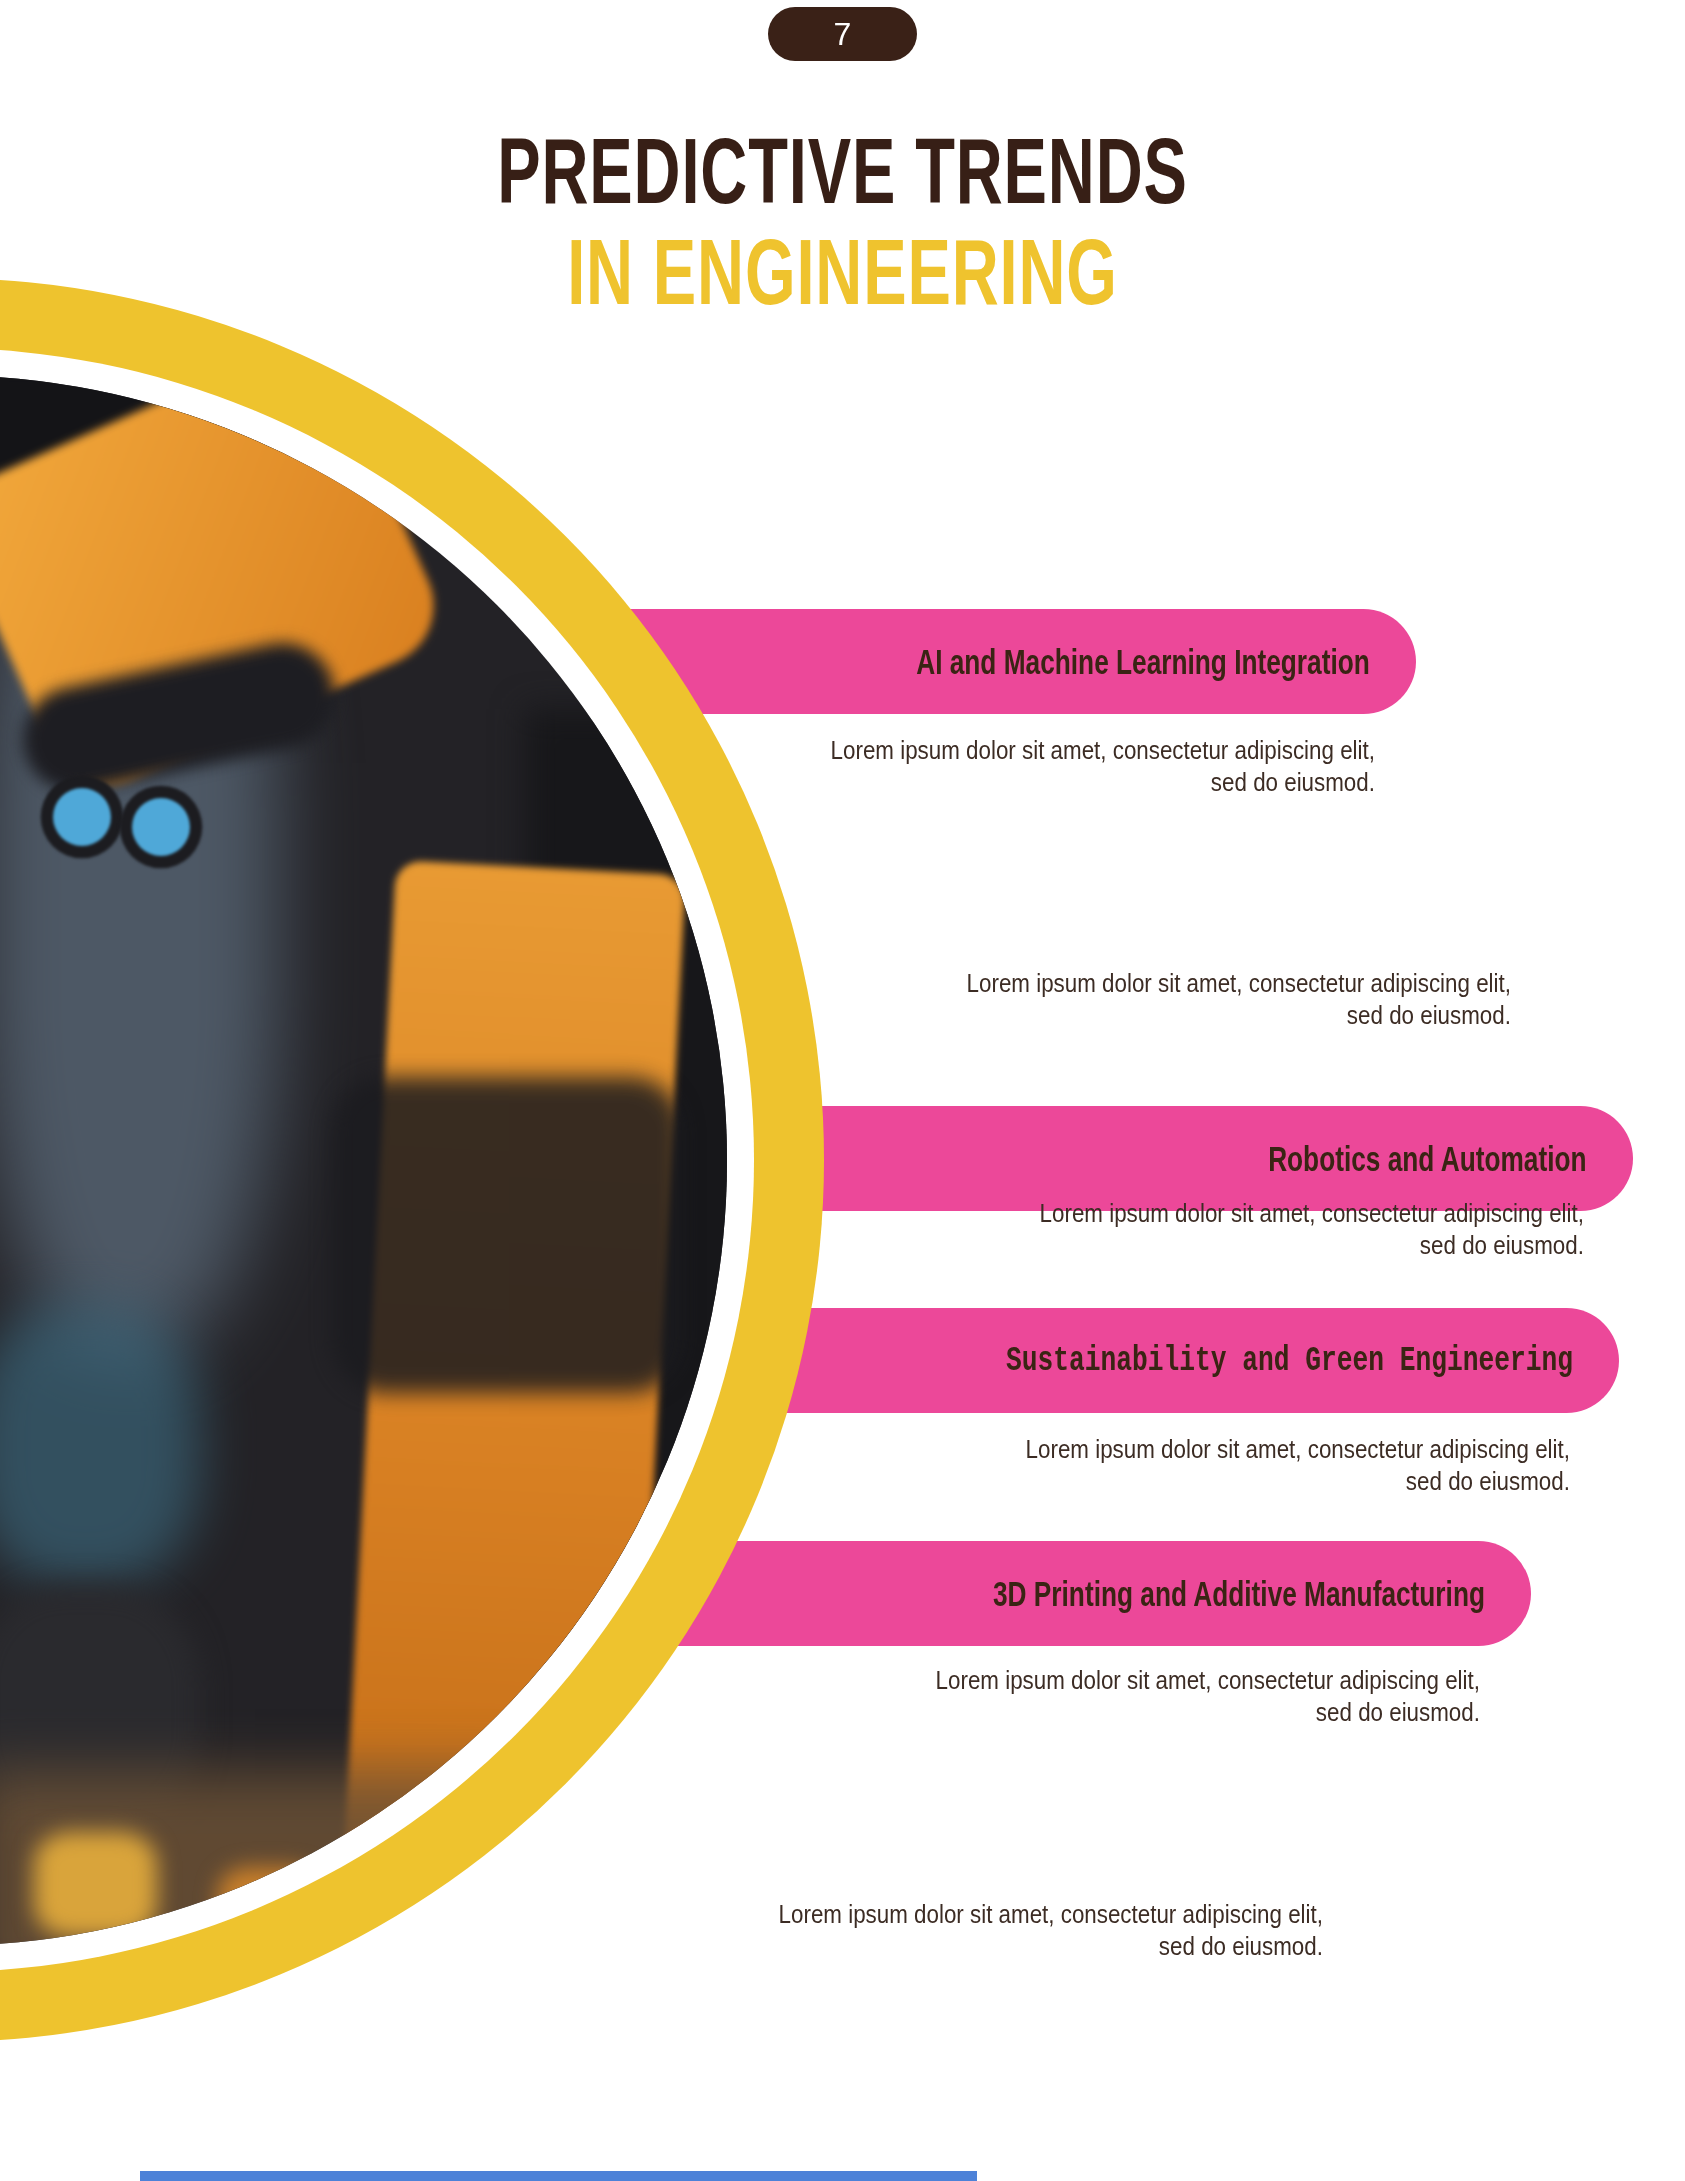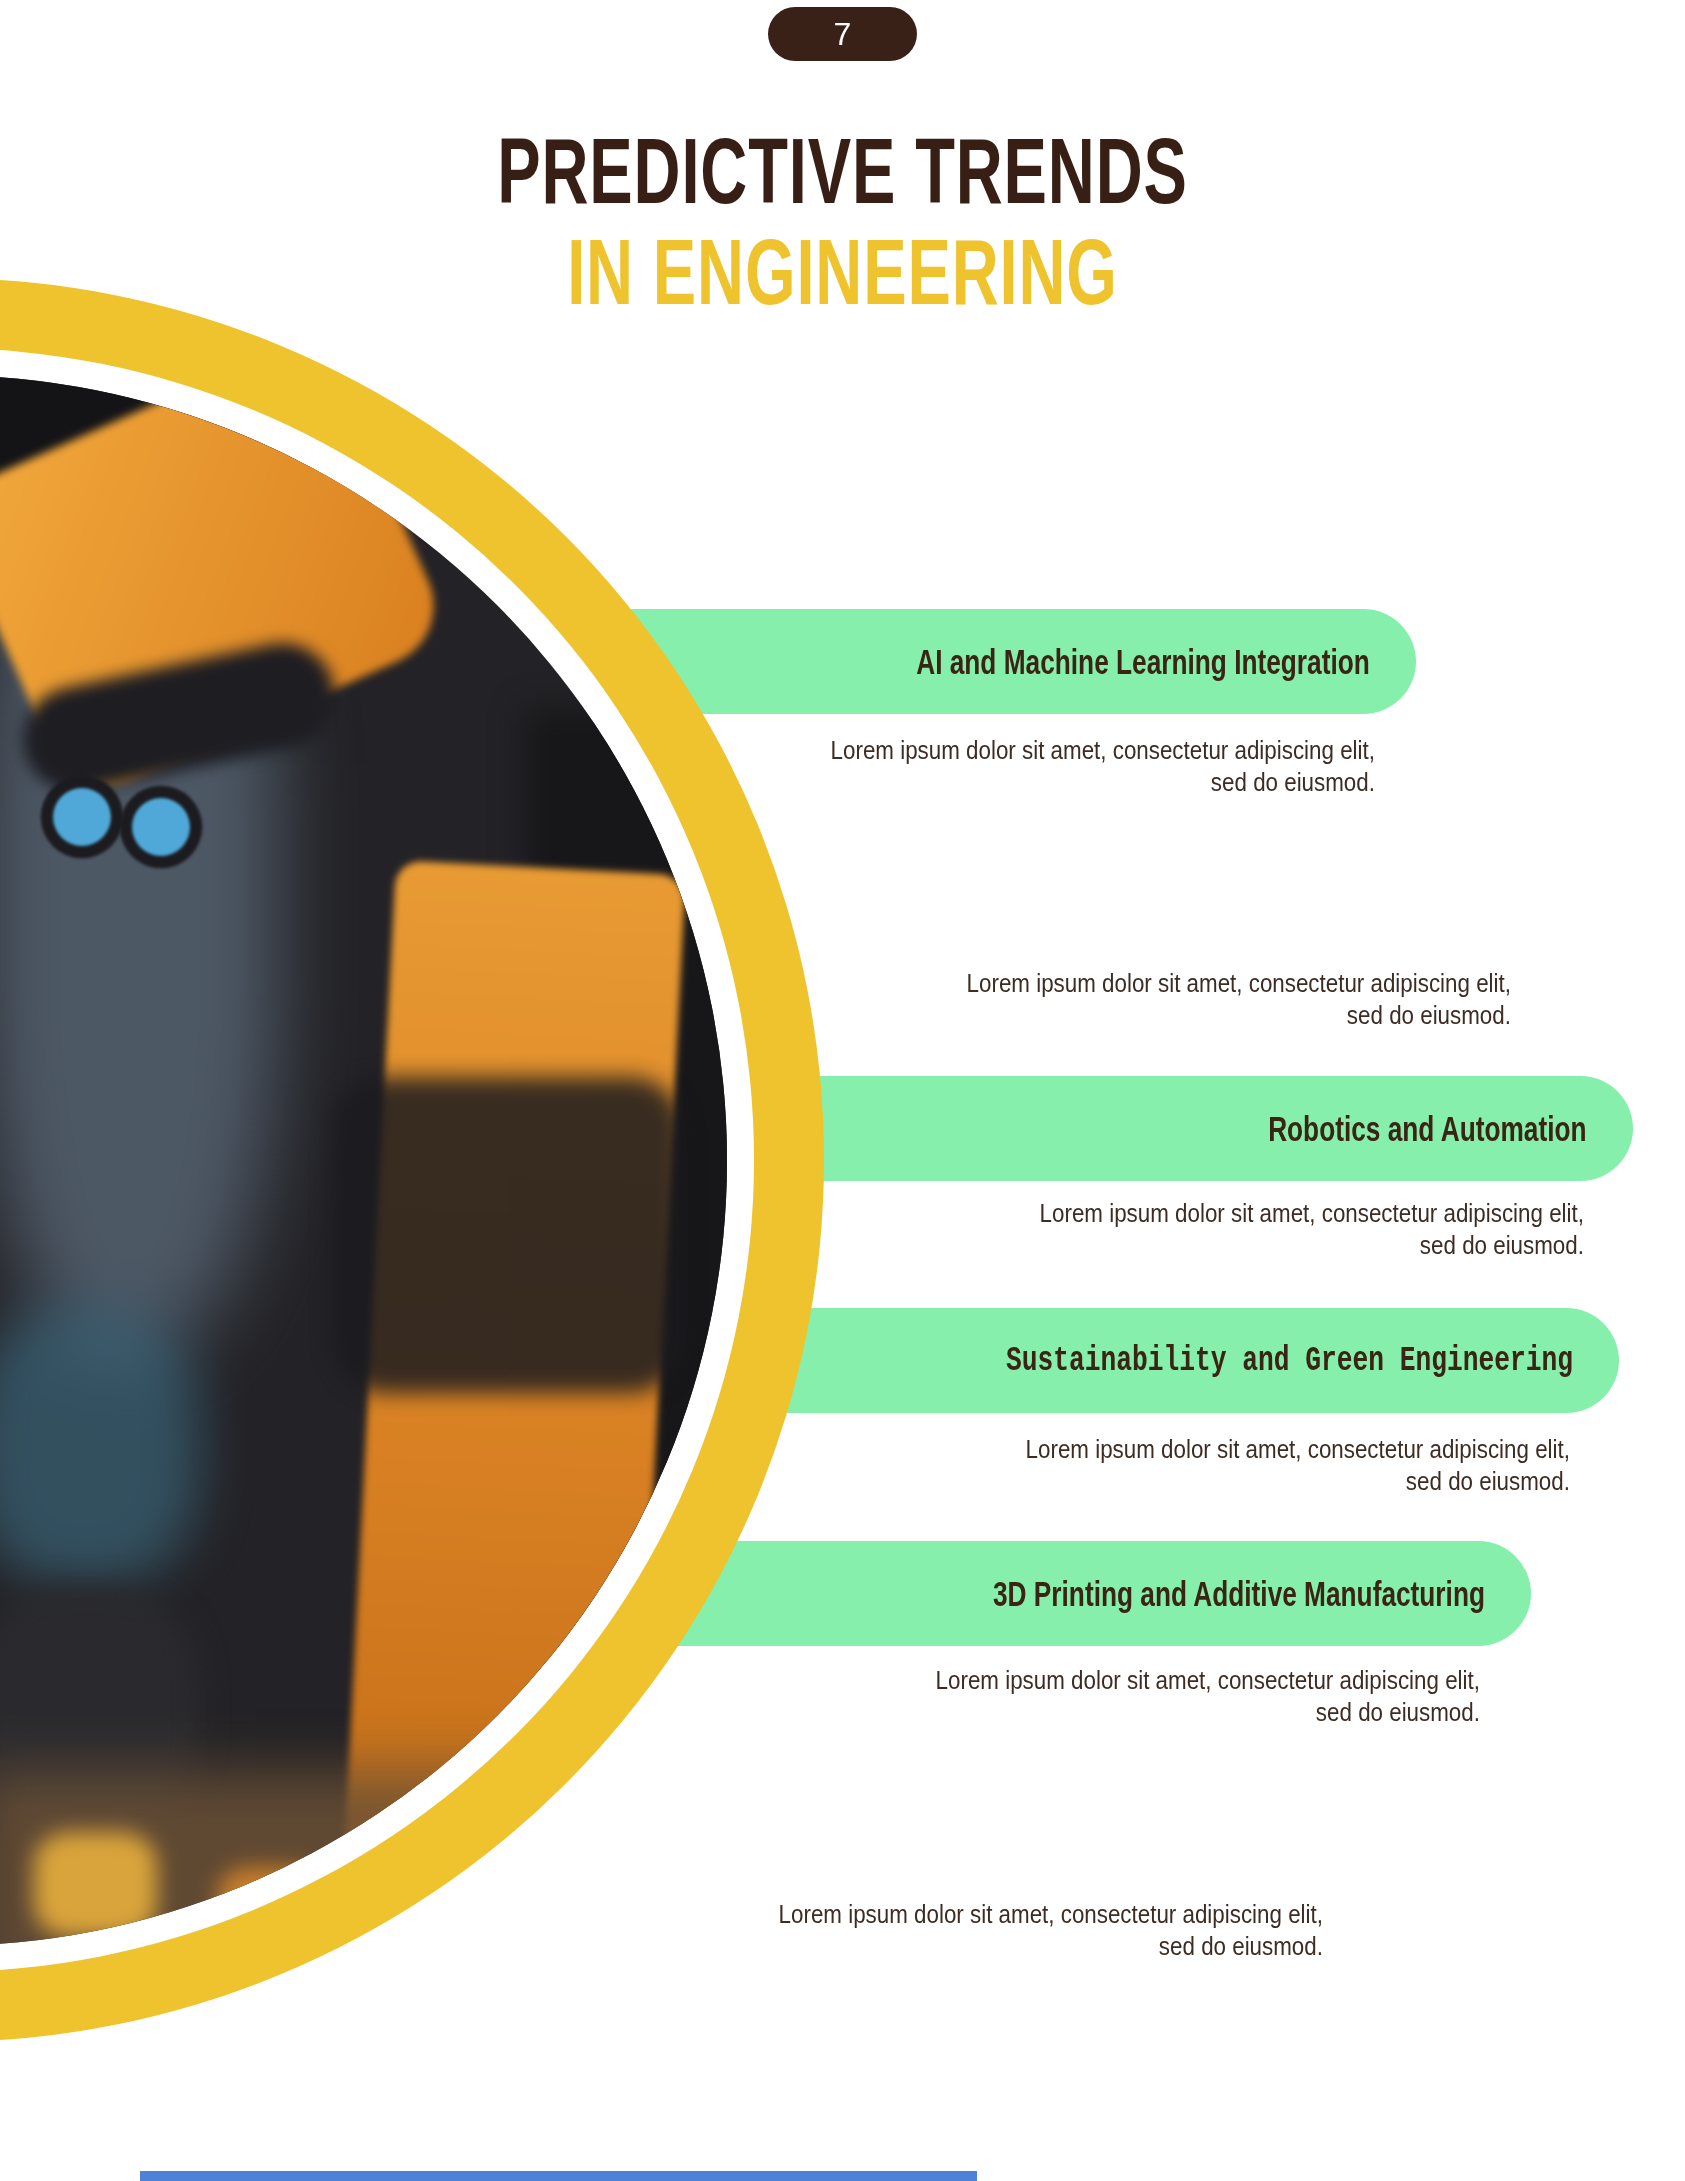--- a/index.html
+++ b/index.html
@@ -16,31 +16,31 @@
   .title-line{
     position:absolute;left:0;width:100%;text-align:center;line-height:1;
     font-weight:bold;letter-spacing:0.9px;z-index:40;
     transform:scale(.93,1.33);transform-origin:50% 0;
   }
   .title-line.l1{top:125px;font-size:70px;color:#371F16;}
   .title-line.l2{top:226px;font-size:70px;color:#EFC32E;}
 
   
   .pill{
-    position:absolute;left:263px;height:105px;background:#86efac;
+    position:absolute;left:263px;height:105px;background:#ec4899;
     border-radius:53px;display:flex;align-items:center;justify-content:flex-end;
     padding-right:46px;box-sizing:border-box;z-index:5;
   }
   .pill-label{
     font-size:35px;font-weight:bold;color:#3A2414;white-space:nowrap;
     transform:scaleX(.75);transform-origin:100% 50%;
   }
   .pill.p1{top:609px;width:1153px;}
   .pill.p2{top:843px;width:1286px;}
-  .pill.p3{top:1076px;width:1370px;align-items:center;}
+  .pill.p3{top:1106px;width:1370px;align-items:center;}
   .pill.p4{top:1308px;width:1356px;font-family:Liberation Mono, monospace;}
   .pill.p5{top:1541px;width:1268px;}
   .pill.p6{top:1775px;width:1109px;}
 
   .body-text{
     position:absolute;text-align:right;font-size:26px;line-height:32px;
     color:#3C2C24;white-space:nowrap;z-index:5;
     transform:scaleX(.86);transform-origin:100% 0;
   }
   .body-text.b1{top:734px;right:310px;}

